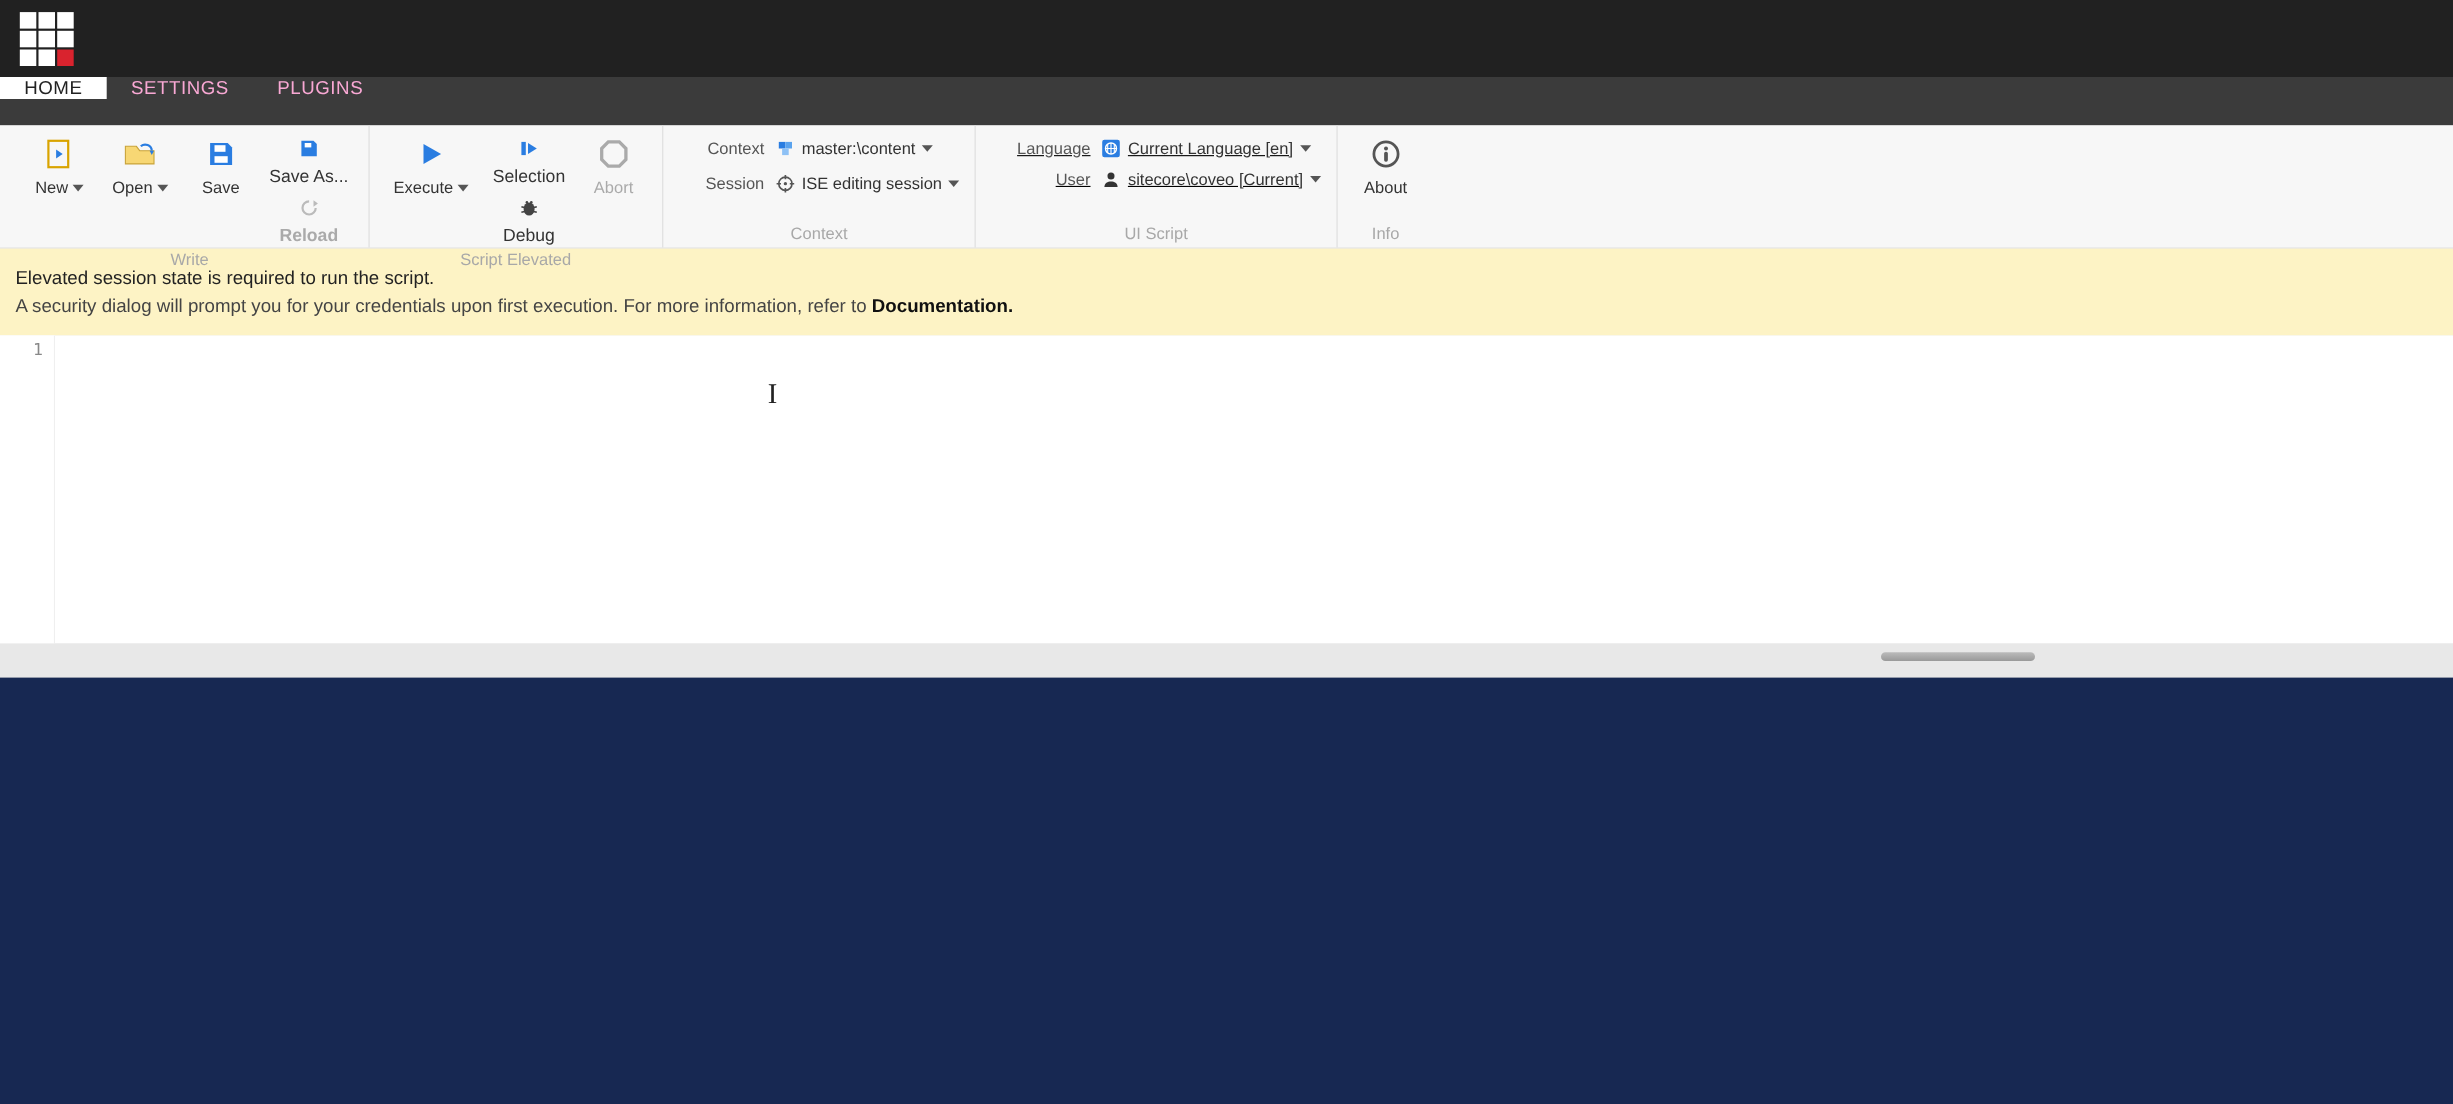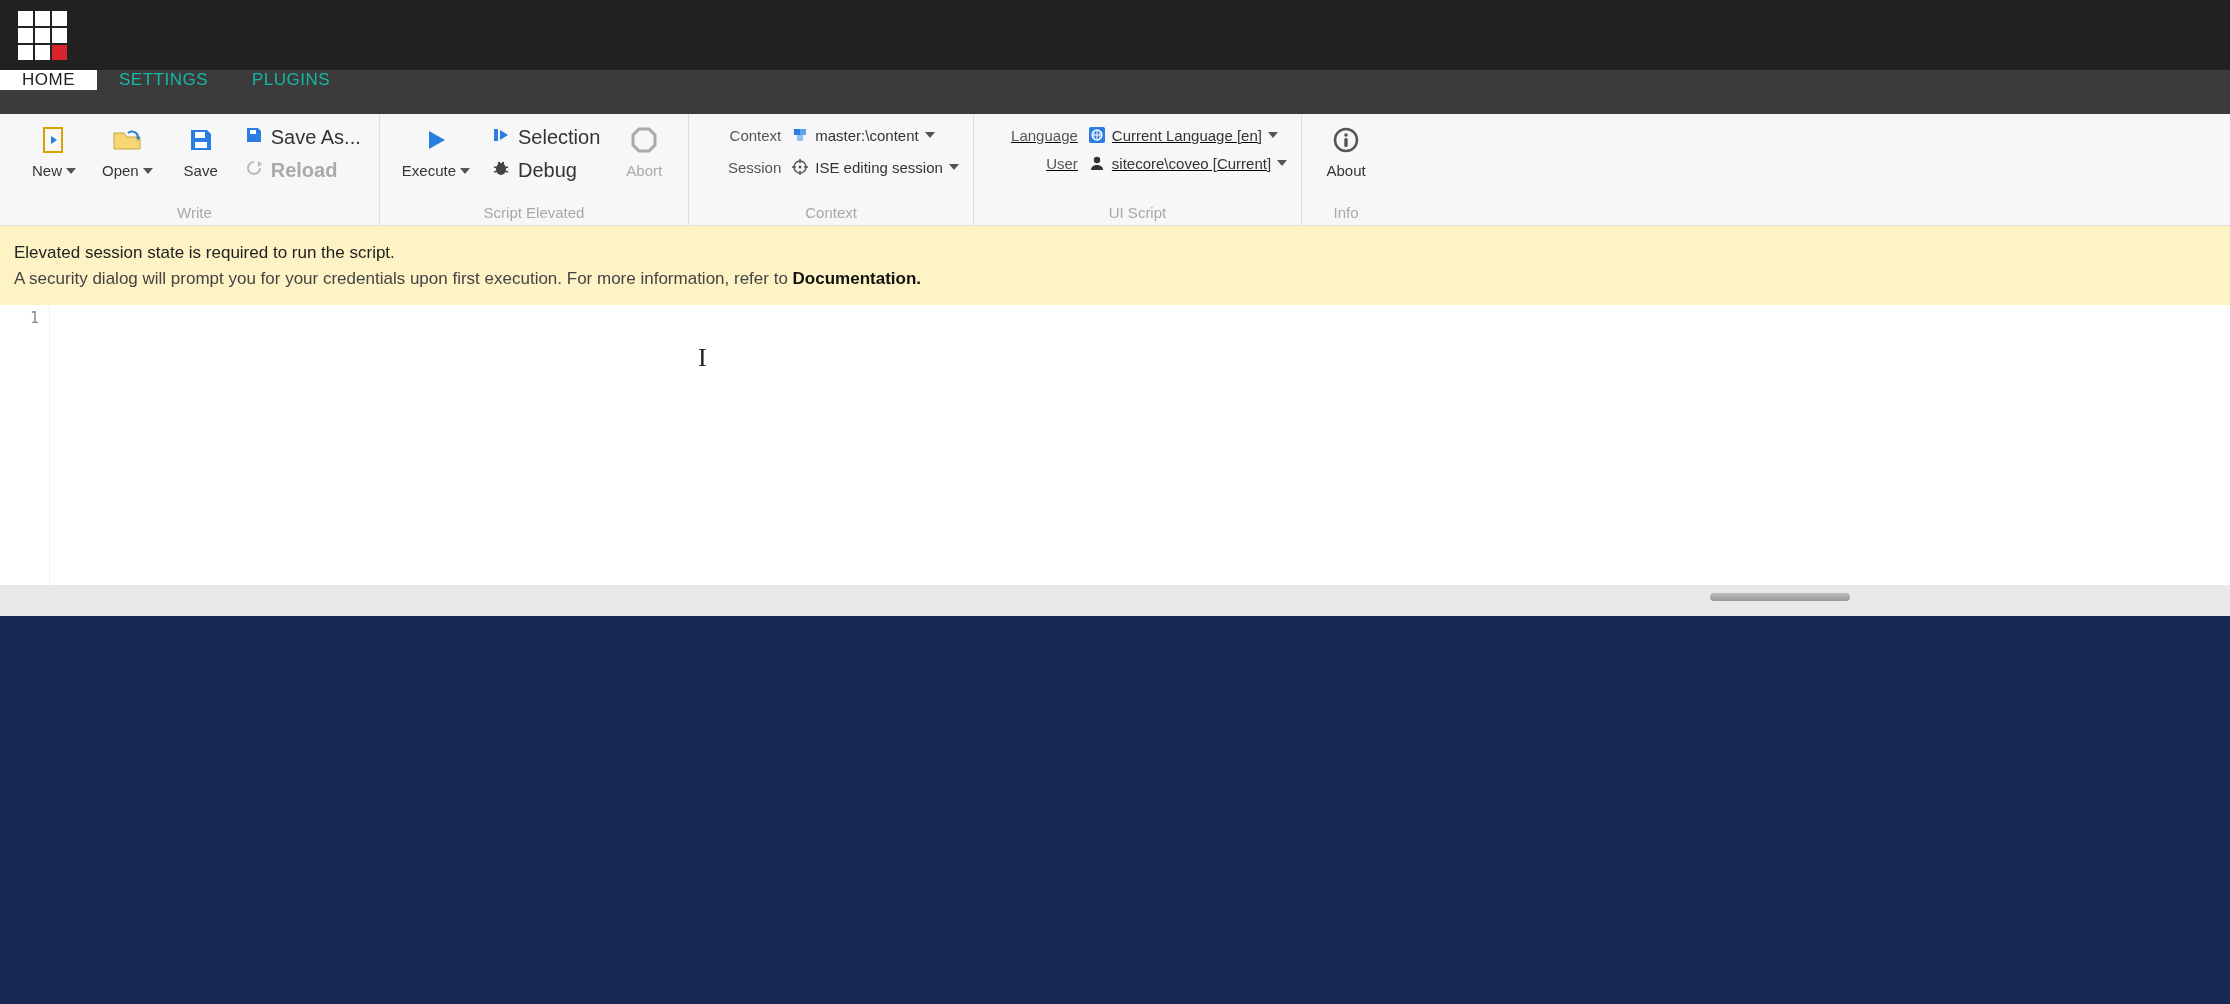--- a/index.html
+++ b/index.html
@@ -34,21 +34,21 @@
   .tab-bar {
     background: #3b3b3b;
     height: 44px;
     display: flex;
     align-items: flex-start;
   }
   .tab {
     padding: 0 22px;
     display: flex;
     align-items: center;
-    color: #14b8a6;
+    color: #f9a8d4;
     font-size: 17px;
     letter-spacing: 0.5px;
     cursor: pointer;
   }
   .tab.active {
     background: #fff;
     color: #222;
   }
 
   
@@ -104,26 +104,28 @@
 
   
   .rcol {
     display:flex;
     flex-direction:column;
     gap:6px;
     padding-top:2px;
   }
   .rbtn-sm {
     display:flex;
+    align-items:center;
     gap:8px;
     padding:2px 4px;
     cursor:pointer;
-    font-size:20px;
+    font-size:16px;
     color:#333;
     white-space:nowrap;
+    flex-direction:column;
   }
   .rbtn-sm.disabled { color:#aaa; cursor:default;font-weight:bold;}
 
   .kv-row {
     display:flex;
     align-items:center;
     gap:10px;
     font-size:15px;
     color:#333;
     padding:2px 0;

